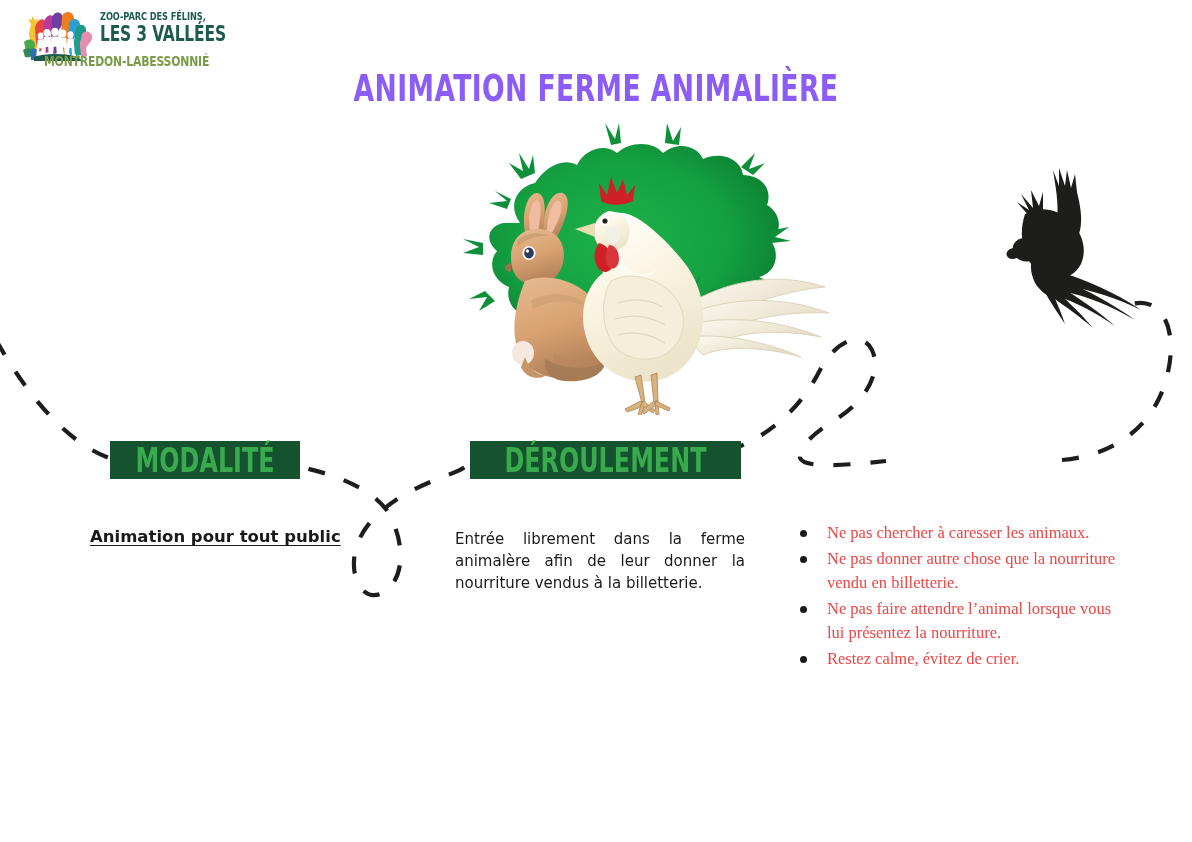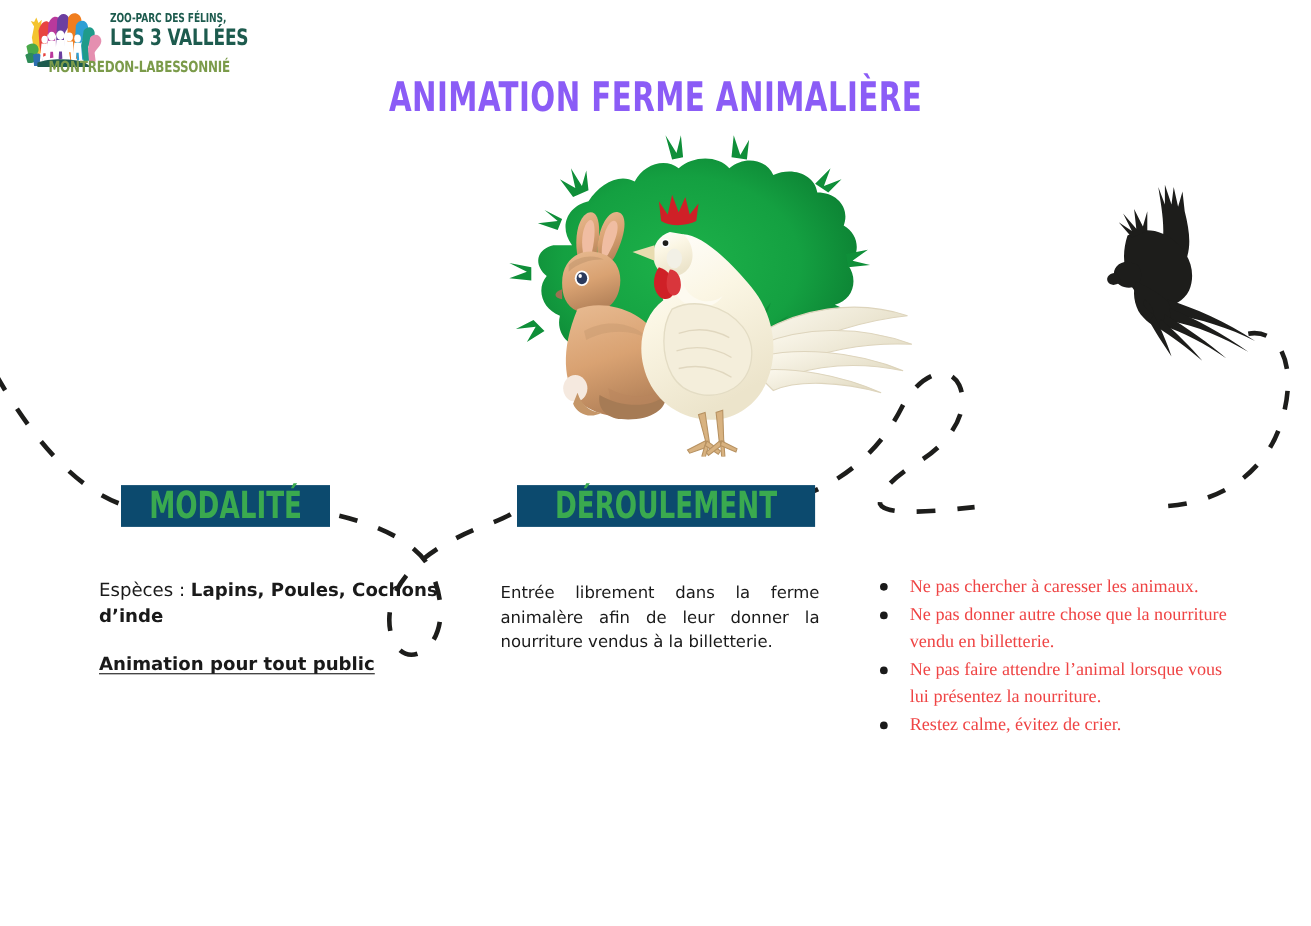--- a/index.html
+++ b/index.html
@@ -59,21 +59,21 @@
 
   
   .dashpath{position:absolute;left:0;top:0;width:1192px;height:842px;pointer-events:none;}
 
   
   .sec-head{
     position:absolute;
     font-family:"DejaVu Sans Condensed","Liberation Sans Narrow","Liberation Sans",sans-serif;
     font-weight:700;font-size:34px;color:#3aaa4f;
     line-height:38px;white-space:nowrap;
-    background:#0c4a6e;padding:0 6px;
+    background:#14532d;padding:0 6px;
   }
   .sec-head span{display:inline-block;transform:scaleX(0.78);transform-origin:center;}
   #head-modalite{left:110px;top:441px;}
   #head-deroulement{left:470px;top:441px;}
   #head-consignes{left:888px;top:441px;}
 
   
   .col{position:absolute;color:#1a1a1a;}
   #col-modalite{left:90px;top:525px;width:310px;}
   #col-deroulement{left:455px;top:528px;width:290px;}
@@ -364,23 +364,20 @@
       <path d="M54 118 C60 130 66 144 70 156 C62 144 54 132 50 124 Z"></path>
 
       <path d="M46 104 C50 108 54 112 54 118 C50 116 46 112 44 108 Z"></path>
     </g>
   </svg>
 
   <div class="sec-head" id="head-modalite"><span>MODALITÉ</span></div>
   <div class="sec-head" id="head-deroulement"><span>DÉROULEMENT</span></div>
 
   <div class="col" id="col-modalite">
-    <p class="mod-line">
-      <span>Espèces : </span><b>Lapins, Poules, Cochons d’inde</b>
-    </p>
     <p class="mod-underline">Animation pour tout public</p>
   </div>
 
   <div class="col" id="col-deroulement">
     <p class="der-para">Entrée librement dans la ferme animalère afin de leur donner la nourriture vendus à la billetterie.</p>
   </div>
 
   <div class="col" id="col-consignes">
     <ul class="cons-list">
       <li>Ne pas chercher à caresser les animaux.</li>

